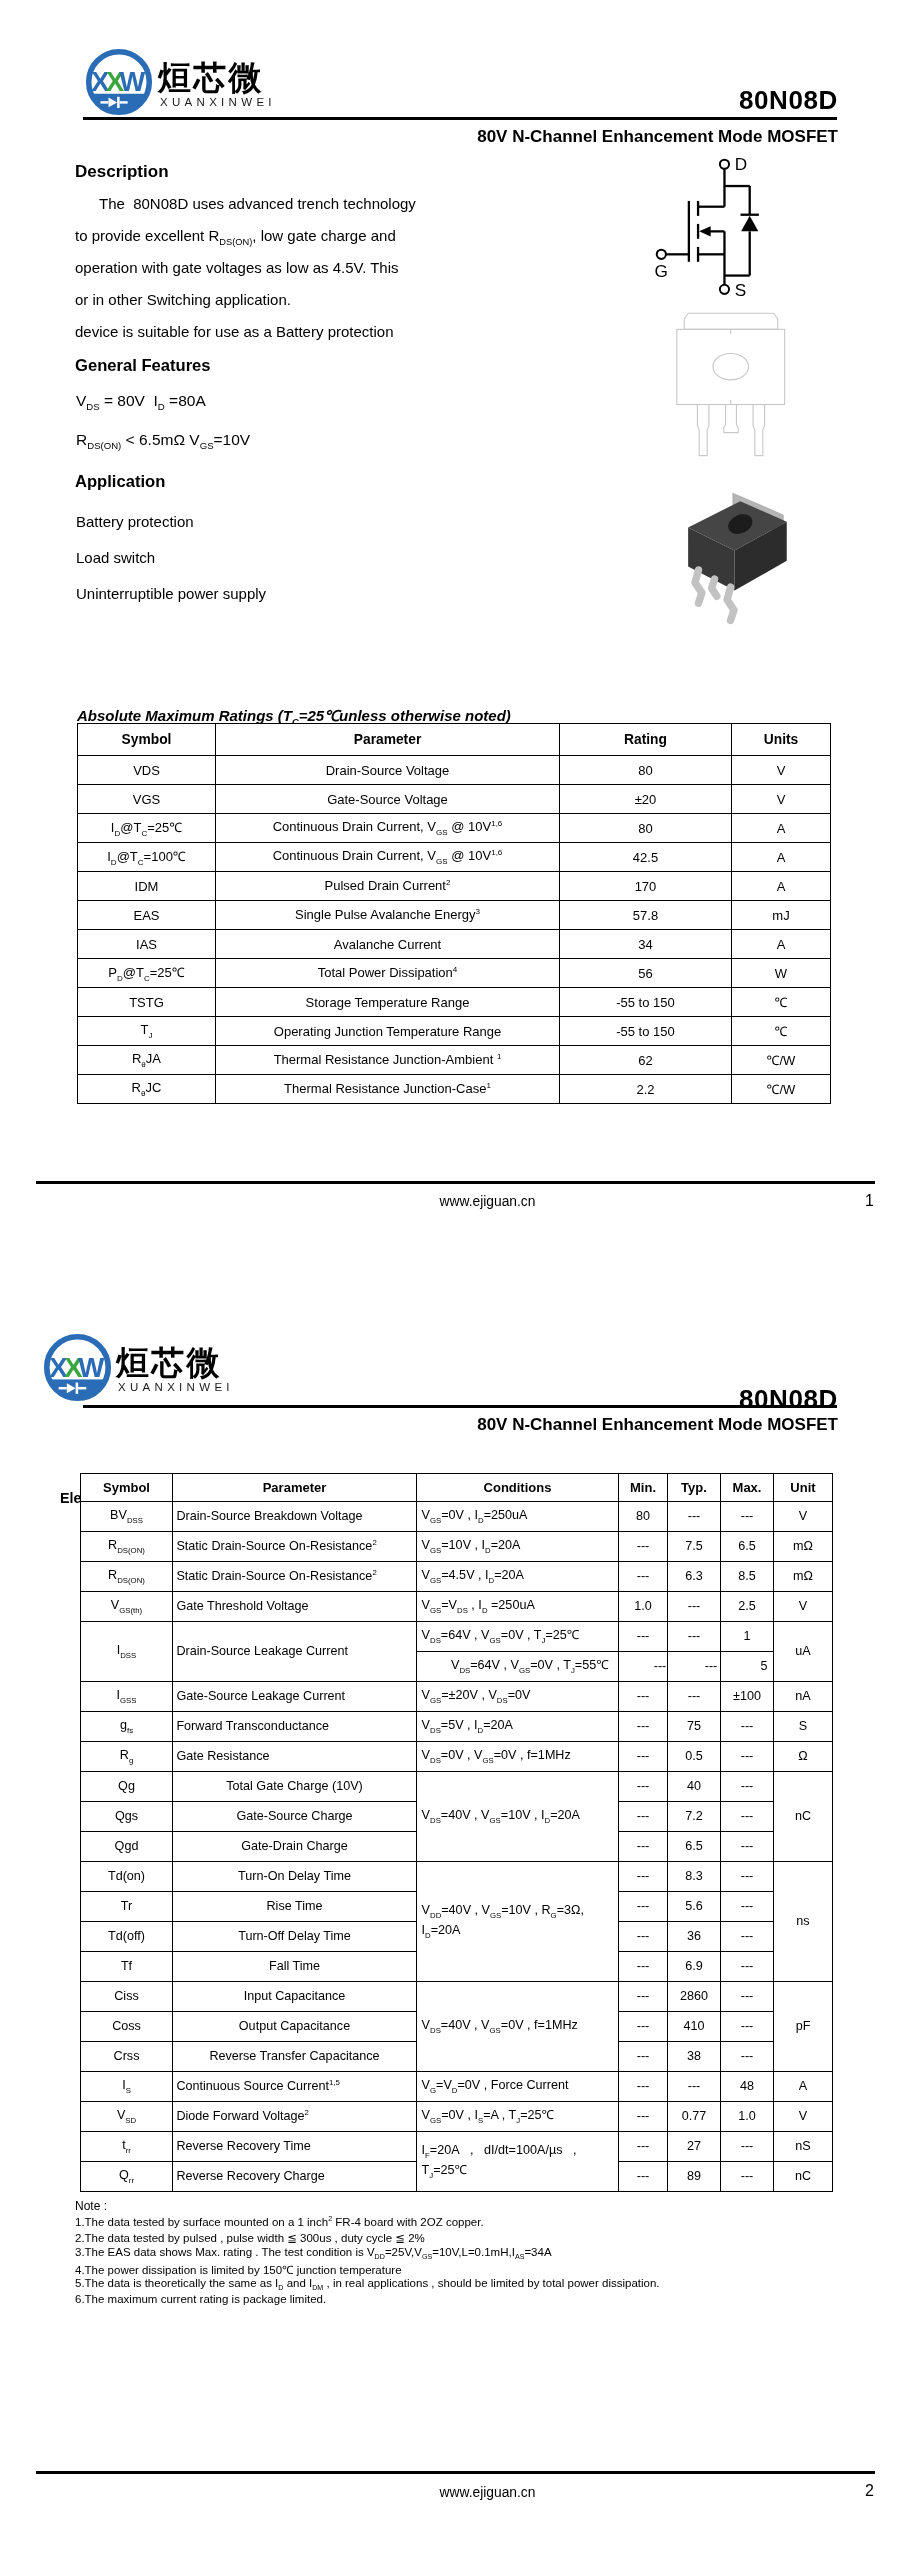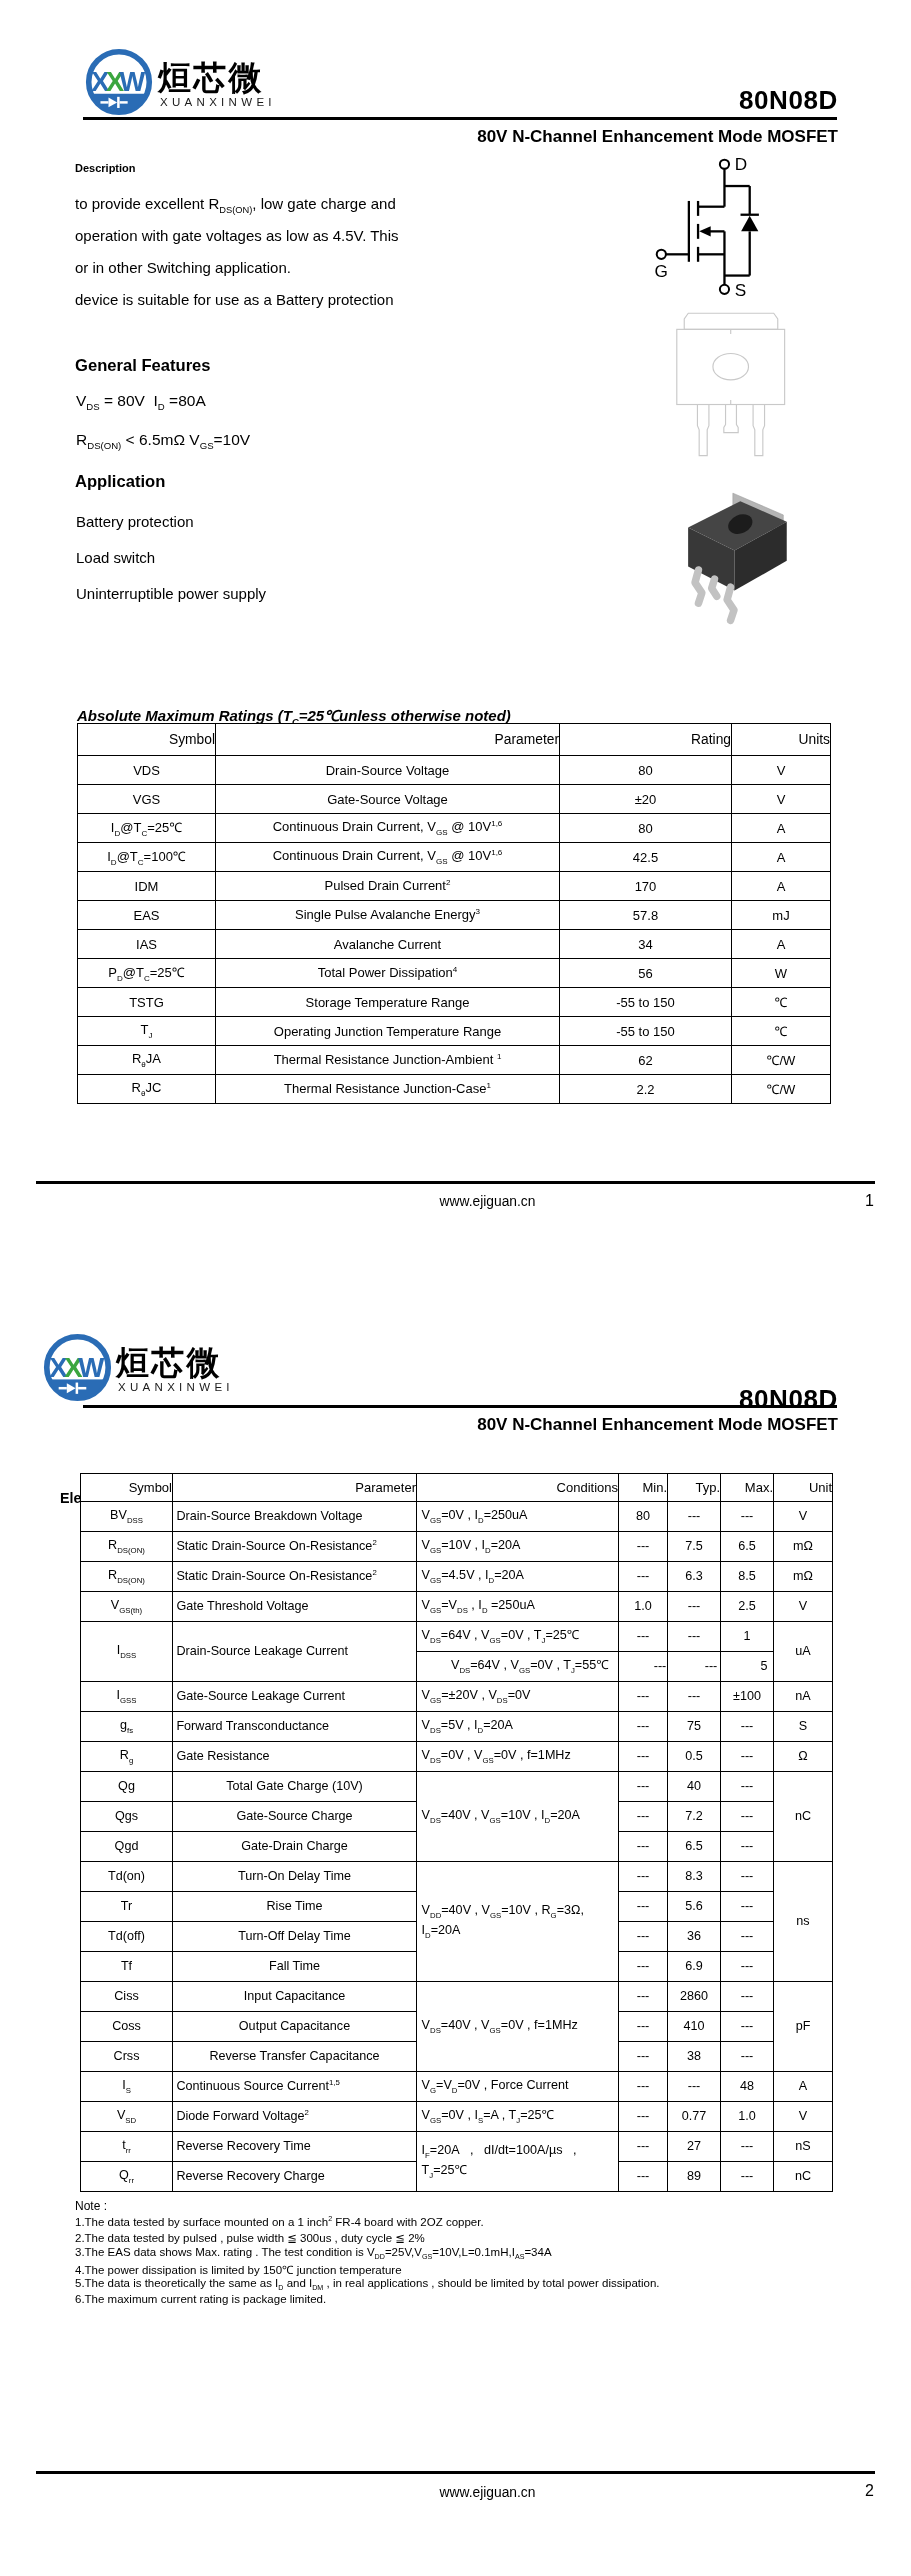--- a/index.html
+++ b/index.html
@@ -18,38 +18,38 @@
   
   .logo-wrap { width: 229px; height: 72px; }
   .logo-cn { position: absolute; left: 73px; top: 8px; font-size: 33px; font-weight: bold; letter-spacing: 2.3px; font-family: "Liberation Sans", sans-serif; }
   .logo-en { position: absolute; left: 75px; top: 48px; font-size: 11.5px; letter-spacing: 4.3px; color: #1a1a1a; }
   .part-no { right: 73px; font-size: 26px; font-weight: bold; letter-spacing: 0.6px; }
   .hdr-rule { left: 83px; top: 117px; width: 754px; height: 2.9px; background: #000; }
   .subtitle { right: 73px; top: 127px; font-size: 17px; font-weight: bold; }
 
   
   .sec-h { font-weight: bold; }
-  #desc-h { left: 75px; top: 162px; font-size: 11px; }
+  #desc-h { left: 75px; top: 162px; font-size: 17px; }
   #desc-body { left: 75px; top: 195px; width: 396px; font-size: 15px; }
   #desc-body .ln { height: 32px; }
   #desc-body .ln.first { padding-left: 24px; }
   #gf-h { left: 75px; top: 356px; font-size: 16.6px; }
   .gf-ln1 { left: 76px; top: 392px; font-size: 15.5px; }
   .gf-ln2 { left: 76px; top: 431px; font-size: 15.5px; }
   #app-h { left: 75px; top: 472px; font-size: 16.6px; }
   #app-list { left: 76px; top: 513px; font-size: 15px; }
   #app-list .app-item { height: 36px; }
 
   sub { font-size: 0.62em; }
   sup { font-size: 0.62em; }
 
   
   .dtable { border-collapse: collapse; table-layout: fixed; background: #fff; }
   .dtable th, .dtable td { border: 1.1px solid #000; text-align: center; vertical-align: middle; overflow: hidden; }
-  .dtable thead th { font-weight: normal; border-bottom: 1.7px solid #000; text-align: right; }
+  .dtable thead th { font-weight: bold; border-bottom: 1.7px solid #000; }
   #amr-h { left: 77px; top: 705px; font-size: 15px; font-style: italic; }
   #amr-table { left: 77px; top: 723px; width: 753px; border: 1.7px solid #000; font-size: 13px; }
   #amr-table thead tr { height: 32px; }
   #amr-table tbody tr { height: 29px; }
   #amr-table thead th { font-size: 13.8px; }
 
   #ec-h { left: 60px; top: 164px; font-size: 14.3px; margin-top: 36px; }
   #ec-table { left: 80px; top: 185px; width: 753px; border: 1.7px solid #000; font-size: 12.6px; }
   #ec-table thead tr { height: 27.5px; }
   #ec-table tbody tr { height: 30px; }
@@ -106,20 +106,21 @@
     </svg>
     <div class="logo-cn">烜芯微</div>
     <div class="logo-en">XUANXINWEI</div>
   </div>
   <div class="abs part-no" id="p1-part">80N08D</div>
   <div class="abs hdr-rule"></div>
   <div class="abs subtitle">80V N-Channel Enhancement Mode MOSFET</div>
 
   <div class="abs sec-h" id="desc-h">Description</div>
   <div class="abs" id="desc-body">
+    <div class="ln first">The&nbsp; 80N08D uses advanced trench technology</div>
     <div class="ln">to provide excellent R<sub>DS(ON)</sub>, low gate charge and</div>
     <div class="ln">operation with gate voltages as low as 4.5V. This</div>
     <div class="ln">or in other Switching application.</div>
     <div class="ln">device is suitable for use as a Battery protection</div>
   </div>
 
   <div class="abs sec-h" id="gf-h">General Features</div>
   <div class="abs gf-ln1">V<sub>DS</sub> = 80V&nbsp; I<sub>D</sub> =80A</div>
   <div class="abs gf-ln2">R<sub>DS(ON)</sub> &lt; 6.5mΩ V<sub>GS</sub>=10V</div>
 

